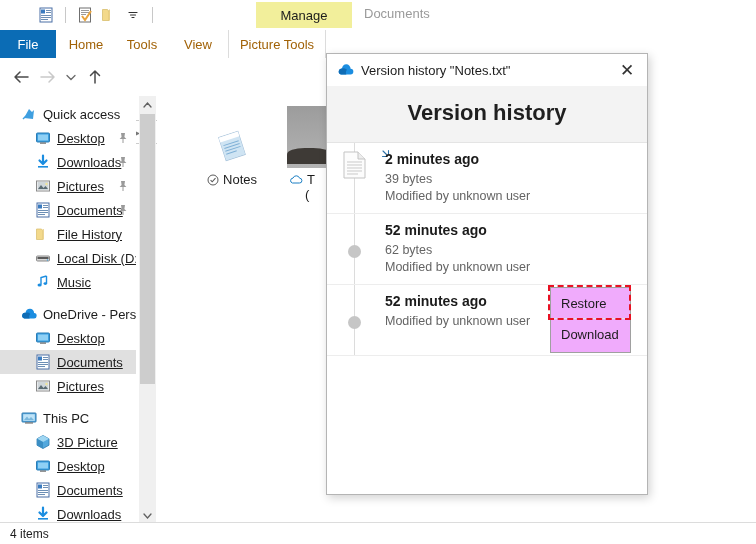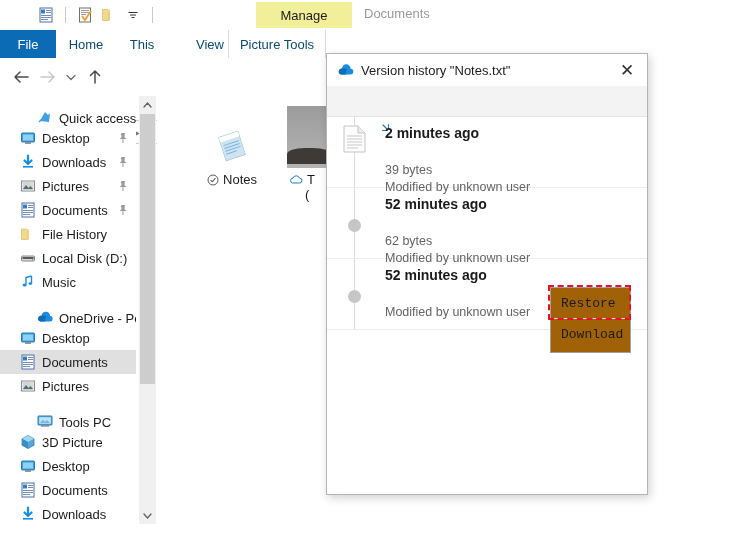--- a/index.html
+++ b/index.html
@@ -53,25 +53,25 @@
     position: absolute; left: 0; top: 0;
     width: 56px; height: 28px;
     background: #0b6cb5;
     color: #ffffff;
     display: flex; align-items: center; justify-content: center;
     font-size: 13px;
   }
   .tab {
     position: absolute; top: 0; height: 28px;
     display: flex; align-items: center; justify-content: center;
-    font-size: 13px; color: #0c4a6e;
+    font-size: 13px; color: #a16207;
   }
   .tab-home  { left: 62px;  width: 48px; }
   .tab-share { left: 118px; width: 48px; }
-  .tab-view  { left: 176px; width: 44px; margin-left: 12px; }
+  .tab-view  { left: 176px; width: 44px; }
   .tab-pic   { left: 228px; width: 96px; background:#ffffff; border-left:1px solid #dcdcdc; border-right:1px solid #dcdcdc;}
 
   
   .navbar {
     position: absolute; left: 0; top: 58px;
     width: 756px; height: 38px;
     background: #ffffff;
   }
   .navbtn {
     position: absolute; top: 8px;
@@ -120,22 +120,22 @@
     display: flex; align-items: center;
     font-size: 13px; color: #1c1c1c;
     white-space: nowrap;
   }
   .navitem.sel { background: #e0e0e0; }
   .navitem .ni-ico {
     width: 18px; height: 18px; margin-right: 5px;
     display: flex; align-items: center; justify-content: center;
     flex: 0 0 auto;
   }
-  .lvl0 { padding-left: 36px; align-items: flex-end; }
-  .lvl1 { padding-left: 19px; }
+  .lvl0 { padding-left: 20px; }
+  .lvl1 { padding-left: 34px; text-decoration: underline; }
   .pin {
     position: absolute; right: 8px; top: 6px;
     width: 10px; height: 12px; color: #9a9a9a; font-size: 11px;
   }
   .gap { height: 8px; }
 
   
   .np-scroll {
     position: absolute; left: 139px; top: 96px;
     width: 17px; height: 428px;
@@ -217,44 +217,43 @@
   }
   .vlist { position: relative; }
   .vrow {
     position: relative;
     height: 71px;
     border-bottom: 1px solid #ededed;
     box-sizing: border-box;
   }
   .vrow .vtext { position: absolute; left: 58px; top: 8px; }
   .vrow .vtitle { font-size: 14px; font-weight: bold; color: #1b1b1b; }
-  .vrow .vmeta { font-size: 12.5px; color: #646464; margin-top: 21px; line-height: 1.35; }
+  .vrow .vmeta { font-size: 12.5px; color: #646464; margin-top: 4px; line-height: 1.35; }
   .tl-line {
     position: absolute; left: 27px; top: 0; width: 1px; height: 100%;
     background: #dcdcdc;
   }
   .tl-dot {
     position: absolute; left: 21px; top: 31px;
     width: 13px; height: 13px; border-radius: 50%;
     background: #c6c6c6;
   }
   .tl-doc {
     position: absolute; left: 16px; top: 8px;
     width: 23px; height: 28px;
   }
   .sparkle { position: absolute; left: 54px; top: 4px; width: 12px; height: 12px; }
 
   
   .ctxmenu {
     position: absolute; left: 550px; top: 287px;
     width: 79px; height: 64px;
-    background: #a16207;
+    background: #f0abfc;
     border: 1px solid #a0a0a0;
     z-index: 40;
-    font-family: Liberation Mono, monospace;
   }
   .ctxitem {
     height: 31px;
     display: flex; align-items: center;
     padding-left: 10px;
     box-sizing: border-box;
     font-size: 13px; color: #1c1c1c;
   }
   .ctxitem.first { border-bottom: 1px solid #e2e2e2; }
   .hl-box {
@@ -307,21 +306,21 @@
       </div>
       <div class="qat-sep"></div>
     </div>
     <div class="ctx-tab">Manage</div>
     <div class="title-doc">Documents</div>
   </div>
 
   <div class="tabstrip">
     <div class="tab-file">File</div>
     <div class="tab tab-home">Home</div>
-    <div class="tab tab-share">This</div>
+    <div class="tab tab-share">Tools</div>
     <div class="tab tab-view">View</div>
     <div class="tab tab-pic">Picture Tools</div>
   </div>
 
   <div class="navbar">
     <div class="navbtn nav-back">
       <svg width="17" height="14" viewBox="0 0 17 14">
           <path d="M7 2 L2 7 L7 12 M2 7 H15" stroke="#4a4a4a" stroke-width="1.5" fill="none" stroke-linecap="round" stroke-linejoin="round"></path>
         </svg>
     </div>
@@ -514,21 +513,21 @@
         <div class="gap"></div>
         <div class="navitem lvl0">
           <span class="ni-ico">
             <svg width="16" height="16" viewBox="0 0 16 16">
               <rect x="1" y="3" width="14" height="9" rx="0.6" fill="#5aa9dd" stroke="#2f7bb0"></rect>
               <rect x="2.2" y="4.2" width="11.6" height="6.6" fill="#bfe3f7"></rect>
               <path d="M3 10 L6 6.6 L8 9 L10 7 L13 10z" fill="#79b7dc"></path>
               <rect x="4" y="12.3" width="8" height="1.3" fill="#7a7a7a"></rect>
             </svg>
           </span>
-          <span>Tools PC</span>
+          <span>This PC</span>
         </div>
         <div class="navitem lvl1">
           <span class="ni-ico">
             <svg width="16" height="16" viewBox="0 0 16 16">
               <path d="M8 1.5 L14 4.8 V11.2 L8 14.5 L2 11.2 V4.8z" fill="#53a8dd" stroke="#2f7bb0" stroke-width="0.8"></path>
               <path d="M8 1.5 L14 4.8 L8 8.1 L2 4.8z" fill="#9fd6f2"></path>
               <path d="M8 8.1 V14.5 L2 11.2 V4.8z" fill="#3b8ec4"></path>
             </svg>
           </span>
           <span>3D Picture</span>
@@ -619,35 +618,39 @@
               <path d="M3.4 9h7a2.4 2.4 0 0 0 .2-4.8A3.5 3.5 0 0 0 4 4.1 2.5 2.5 0 0 0 3.4 9z" fill="none" stroke="#1b7fc4" stroke-width="1"></path>
             </svg>
         </span>
         <span>T</span>
       </div>
       <div style="text-align:left;margin-left:18px;">(</div>
     </div>
 
   </div>
 
+  <div class="statusbar">
+    <span>4 items</span>
+  </div>
 
   <div class="dialog">
 
     <div class="dlg-title">
       <span class="cloud">
         <svg width="17" height="12" viewBox="0 0 17 12">
           <path d="M4 10.5h9.3a2.9 2.9 0 0 0 .3-5.8A4.3 4.3 0 0 0 5 4.6 3 3 0 0 0 4 10.5z" fill="#1b8de0"></path>
           <path d="M4 10.5h5.4c-.9-1.4-.6-3.6.6-4.8A4.3 4.3 0 0 0 5 4.6 3 3 0 0 0 4 10.5z" fill="#0f6cb5"></path>
         </svg>
       </span>
       <span>Version history "Notes.txt"</span>
       <span class="dlg-close">✕</span>
     </div>
 
     <div class="dlg-head">
+      <h1>Version history</h1>
     </div>
 
     <div class="vlist" id="vlist">
         <div class="vrow">
           <div class="tl-line"></div>
           <div class="tl-doc"><svg width="23" height="28" viewBox="0 0 23 28">
               <path d="M1 1h14l7 7v19H1z" fill="#fcfcfc" stroke="#c3c3c3" stroke-width="1"></path>
               <path d="M15 1v7h7" fill="#ededed" stroke="#c3c3c3" stroke-width="1"></path>
               <path d="M4 11h15M4 14h15M4 17h15M4 20h15M4 23h11" stroke="#c9c9c9" stroke-width="1"></path>
             </svg></div>

